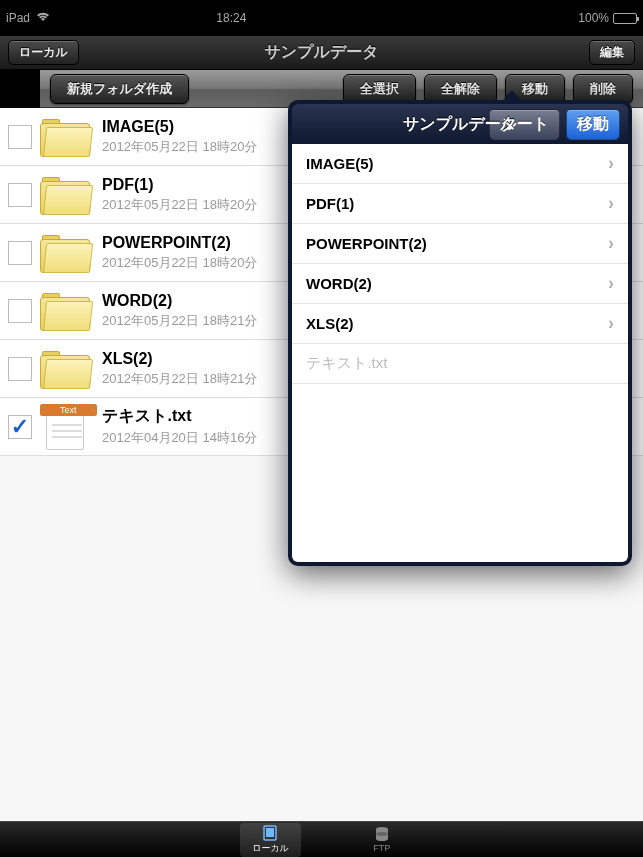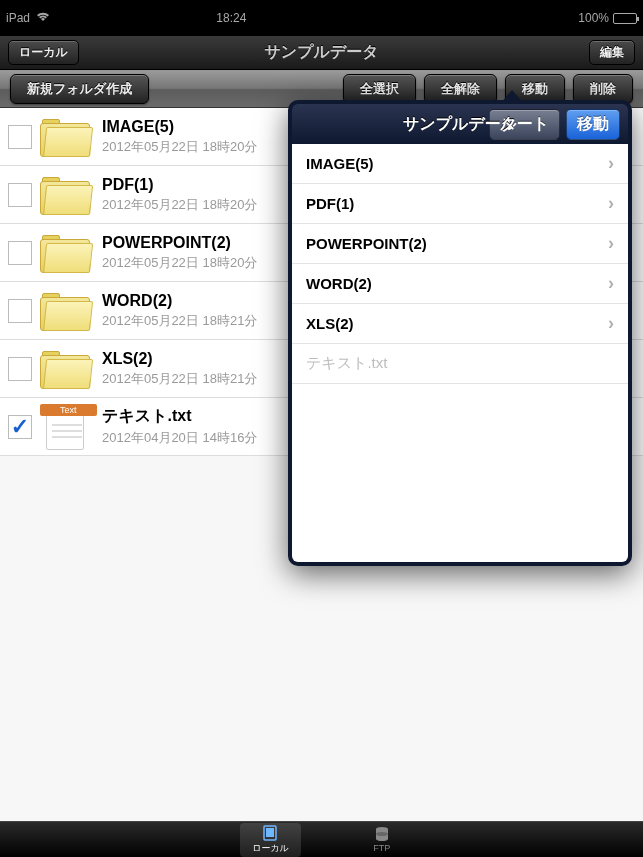--- a/index.html
+++ b/index.html
@@ -14,21 +14,21 @@
 .battery { width: 24px; height: 11px; border: 1px solid #a8a8a8; border-radius: 2px; position: relative; }
 .battery::after { content: ""; position: absolute; right: -3px; top: 3px; width: 2px; height: 4px; background: #a8a8a8; }
 .battery-fill { background: #a8a8a8; height: 100%; width: 100%; }
 
 
 .nav-bar { height: 34px; background: linear-gradient(#3a3a3a, #1a1a1a); display: flex; align-items: center; justify-content: space-between; padding: 0 8px; border-bottom: 1px solid #000; }
 .nav-title { color: #ccc; font-size: 16px; font-weight: bold; text-shadow: 0 -1px 0 #000; position: absolute; left: 0; right: 0; text-align: center; pointer-events: none; }
 .nav-btn { background: linear-gradient(#4a4a4a,#222); color: #eee; border: 1px solid #000; border-radius: 5px; padding: 3px 10px; font-size: 12px; font-weight: bold; text-shadow: 0 -1px 0 #000; box-shadow: inset 0 1px 0 rgba(255,255,255,.2); cursor: pointer; }
 
 
-.toolbar { height: 38px; background: linear-gradient(#9a9a9a 0%, #767676 48%, #5c5c5c 52%, #6a6a6a 100%); display: flex; align-items: center; padding: 0 10px; gap: 8px; border-top: 1px solid rgba(255,255,255,.3); border-bottom: 1px solid #333; }
+.toolbar { height: 38px; background: linear-gradient(#9a9a9a 0%, #767676 48%, #5c5c5c 52%, #6a6a6a 100%); display: flex; align-items: center; padding: 0 10px; gap: 8px; border-top: 1px solid rgba(255,255,255,.3); border-bottom: 1px solid #333; margin-left: 40px; }
 .toolbar-spacer { flex: 1; }
 .tool-btn { background: linear-gradient(#555,#222); color: #eee; border: 1px solid #000; border-radius: 6px; padding: 5px 16px; font-size: 13px; font-weight: bold; text-shadow: 0 -1px 0 #000; box-shadow: inset 0 1px 0 rgba(255,255,255,.25), 0 1px 2px rgba(0,0,0,.4); cursor: pointer; white-space: nowrap; }
 
 
 .list { background: #f7f7f7; height: 725px; overflow: hidden; }
 .row { display: flex; align-items: center; height: 58px; border-bottom: 1px solid #ddd; background: #fff; padding-left: 8px; }
 .check { width: 24px; height: 24px; border: 1px solid #bbb; background: #fff; margin-right: 8px; display: flex; align-items: center; justify-content: center; cursor: pointer; }
 .check.checked::after { content: "✓"; color: #1a5fd0; font-size: 22px; font-weight: bold; line-height: 1; }
 .folder-icon { width: 50px; height: 40px; position: relative; margin-right: 12px; }
 .folder-back { position: absolute; bottom: 0; width: 50px; height: 34px; background: linear-gradient(#f3e79a,#e6d15f); border: 1px solid #caa93a; border-radius: 3px; }

